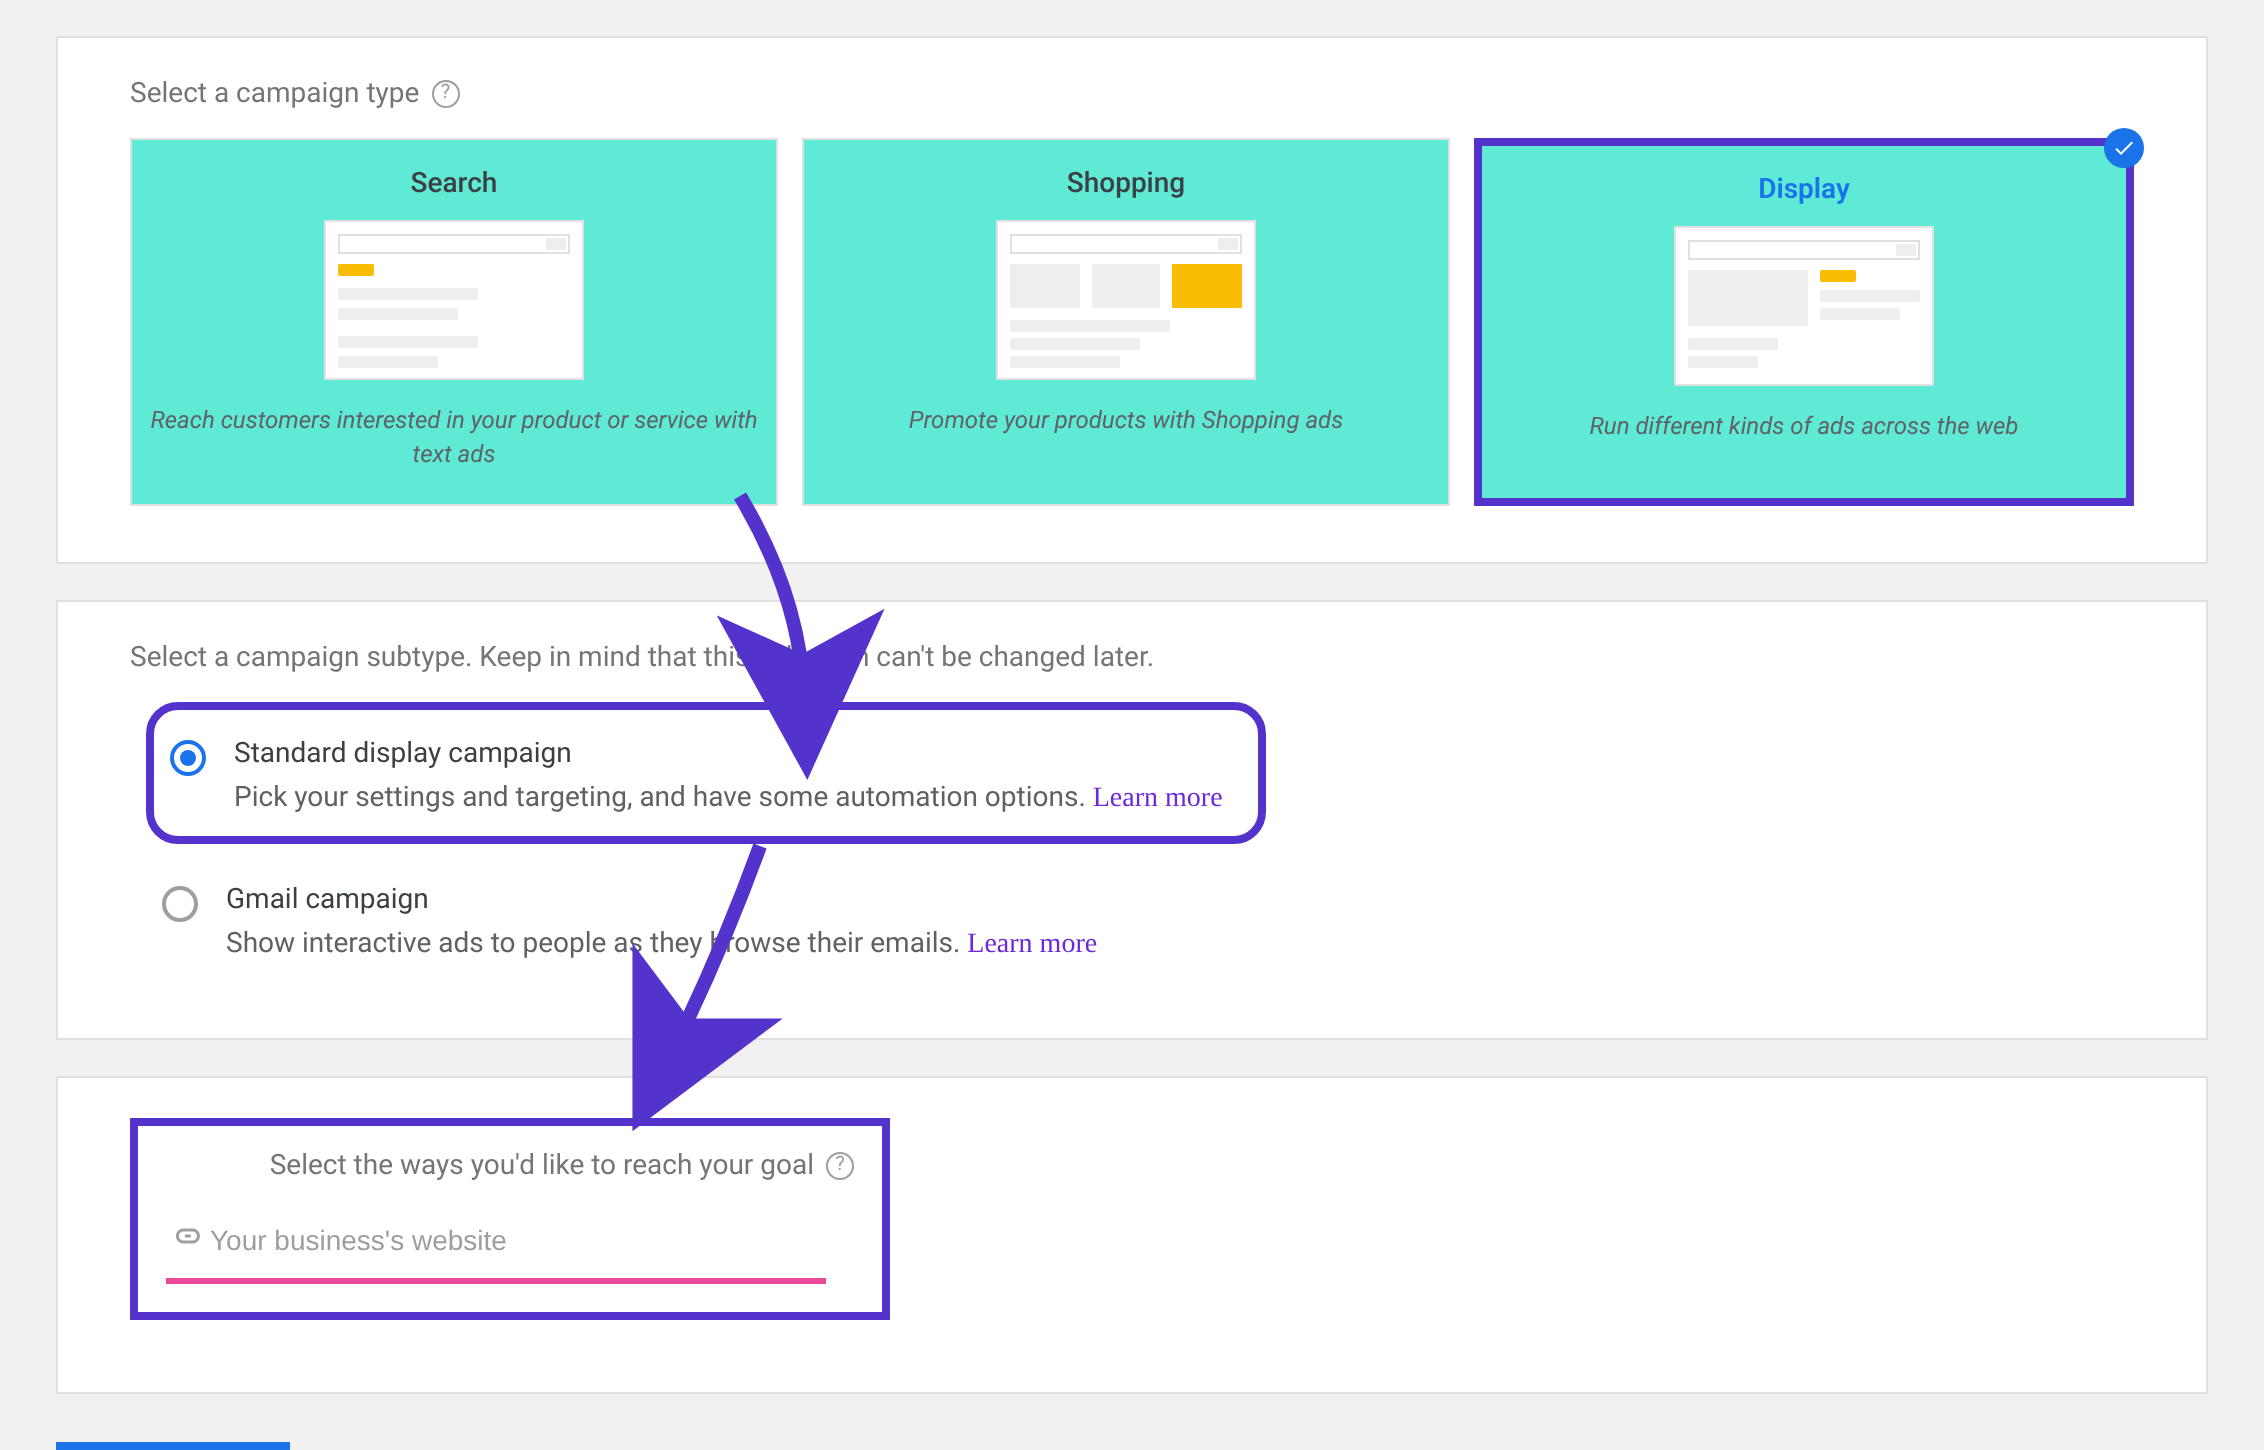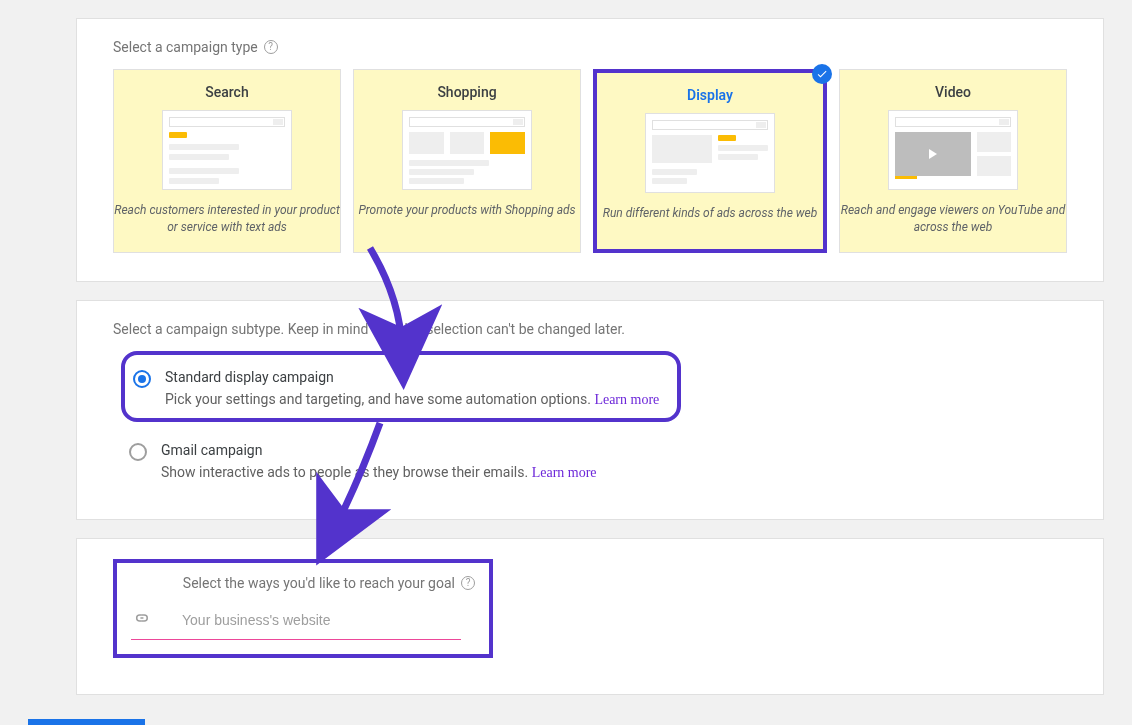--- a/index.html
+++ b/index.html
@@ -10,32 +10,31 @@
     color: #616161;
     font-size: 14px;
   }
   .page { width: 1132px; min-height: 725px; padding: 0 28px; position: relative; }
   .card {
     background: #fff;
     border: 1px solid #e0e0e0;
     padding: 20px 36px 28px 36px;
     margin-top: 18px;
     position: relative;
-    margin-left: 48px;
   }
   .section-label { color: #757575; font-size: 14px; margin-bottom: 14px; display:flex; align-items:center; gap:6px;}
   .qmark {
     width:14px;height:14px;border:1px solid #9e9e9e;border-radius:50%;
     display:inline-flex;align-items:center;justify-content:center;
     font-size:10px;color:#9e9e9e;line-height:1;
   }
   .type-grid { display:flex; gap:12px; }
   .type-card {
     flex:1; border:1px solid #e0e0e0; text-align:center; padding:14px 0 16px;
-    cursor:pointer; position:relative; background:#fef9c3;
+    cursor:pointer; position:relative; background:#5eead4;
   }
   .type-card.selected { border:4px solid #5333cc; }
   .type-title { font-size:14px; color:#3c4043; margin-bottom:10px; font-weight:500;}
   .type-card.selected .type-title { color:#1a73e8; font-weight:600;}
   .thumb { width:130px; height:80px; border:1px solid #e0e0e0; margin:0 auto 12px; background:#fff; padding:6px; }
   .thumb-bar { height:10px; border:1px solid #e0e0e0; margin-bottom:5px; position:relative;}
   .thumb-bar:after{content:"";position:absolute;right:1px;top:1px;width:10px;height:6px;background:#eee;}
   .row{display:flex;gap:6px;}
   .line{height:6px;background:#eee;border-radius:1px;}
   .yel{background:#fbbc04;}
@@ -47,21 +46,21 @@
   .check-badge svg{width:12px;height:12px;fill:#fff;}
   .subtype { padding-left:8px; }
   .radio-row { display:flex; gap:14px; padding:14px 10px 10px 8px; align-items:flex-start;border-radius:16px;}
   .radio { width:18px;height:18px;border:2px solid #9e9e9e;border-radius:50%;flex:none;margin-top:1px;display:flex;align-items:center;justify-content:center;}
   .radio.checked{border-color:#1a73e8;}
   .radio.checked:after{content:"";width:8px;height:8px;border-radius:50%;background:#1a73e8;}
   .opt-title{color:#3c4043;font-size:14px;margin-bottom:6px;}
   .opt-desc{color:#616161;font-size:14px;}
   .link{color:#6d28d9;cursor:pointer;font-family:Liberation Serif, serif;}
   .highlight-box{border:4px solid #5333cc;}
-  .goal-field{display:flex;align-items:center;gap:29px;border-bottom:1px solid #ec4899;padding:8px 2px;max-width:330px;}
+  .goal-field{display:flex;align-items:center;gap:0;border-bottom:3px solid #ec4899;padding:8px 2px;max-width:330px;}
   .goal-field input{border:none;outline:none;font-size:14px;color:#3c4043;flex:1;background:transparent;}
   .goal-field input::placeholder{color:#9e9e9e;}
   .actions{display:flex;gap:24px;align-items:center;margin-top:24px;}
   .btn-primary{background:#1a73e8;color:#fff;font-weight:600;font-size:14px;letter-spacing:.5px;border:none;padding:12px 20px;cursor:pointer;}
   
   .overlay{position:absolute;inset:0;pointer-events:none;}
 </style>
 </head>
 <body>
 
@@ -119,37 +118,20 @@
               <div class="line" style="width:100%;height:6px;margin-bottom:3px;"></div>
               <div class="line" style="width:80%;height:6px;"></div>
             </div>
           </div>
           <div class="line" style="width:45px;margin-bottom:3px;"></div>
           <div class="line" style="width:35px;"></div>
         </div>
         <div class="type-desc">Run different kinds of ads across the web</div>
       </div>
 
-      <div class="type-card">
-        <div class="type-title">Video</div>
-        <div class="thumb">
-          <div class="thumb-bar"></div>
-          <div class="row">
-            <div style="flex:2.2;height:44px;background:#bdbdbd;position:relative;">
-              <div style="position:absolute;left:50%;top:50%;transform:translate(-50%,-50%);width:0;height:0;border-left:8px solid #fff;border-top:5px solid transparent;border-bottom:5px solid transparent;"></div>
-              <div style="position:absolute;left:0;bottom:-3px;width:22px;height:3px;background:#fbbc04;"></div>
-            </div>
-            <div style="flex:1;display:flex;flex-direction:column;gap:4px;">
-              <div style="height:20px;background:#eee;"></div>
-              <div style="height:20px;background:#eee;"></div>
-            </div>
-          </div>
-        </div>
-        <div class="type-desc">Reach and engage viewers on YouTube and across the web</div>
-      </div>
 
     </div>
   </div>
 
   <div class="card">
     <div class="section-label">
       <span>Select a campaign subtype. Keep in mind that this selection can't be changed later.</span>
     </div>
     <div class="subtype">
       <div class="radio-row highlight-box" style="max-width:560px;margin-bottom:6px;">

